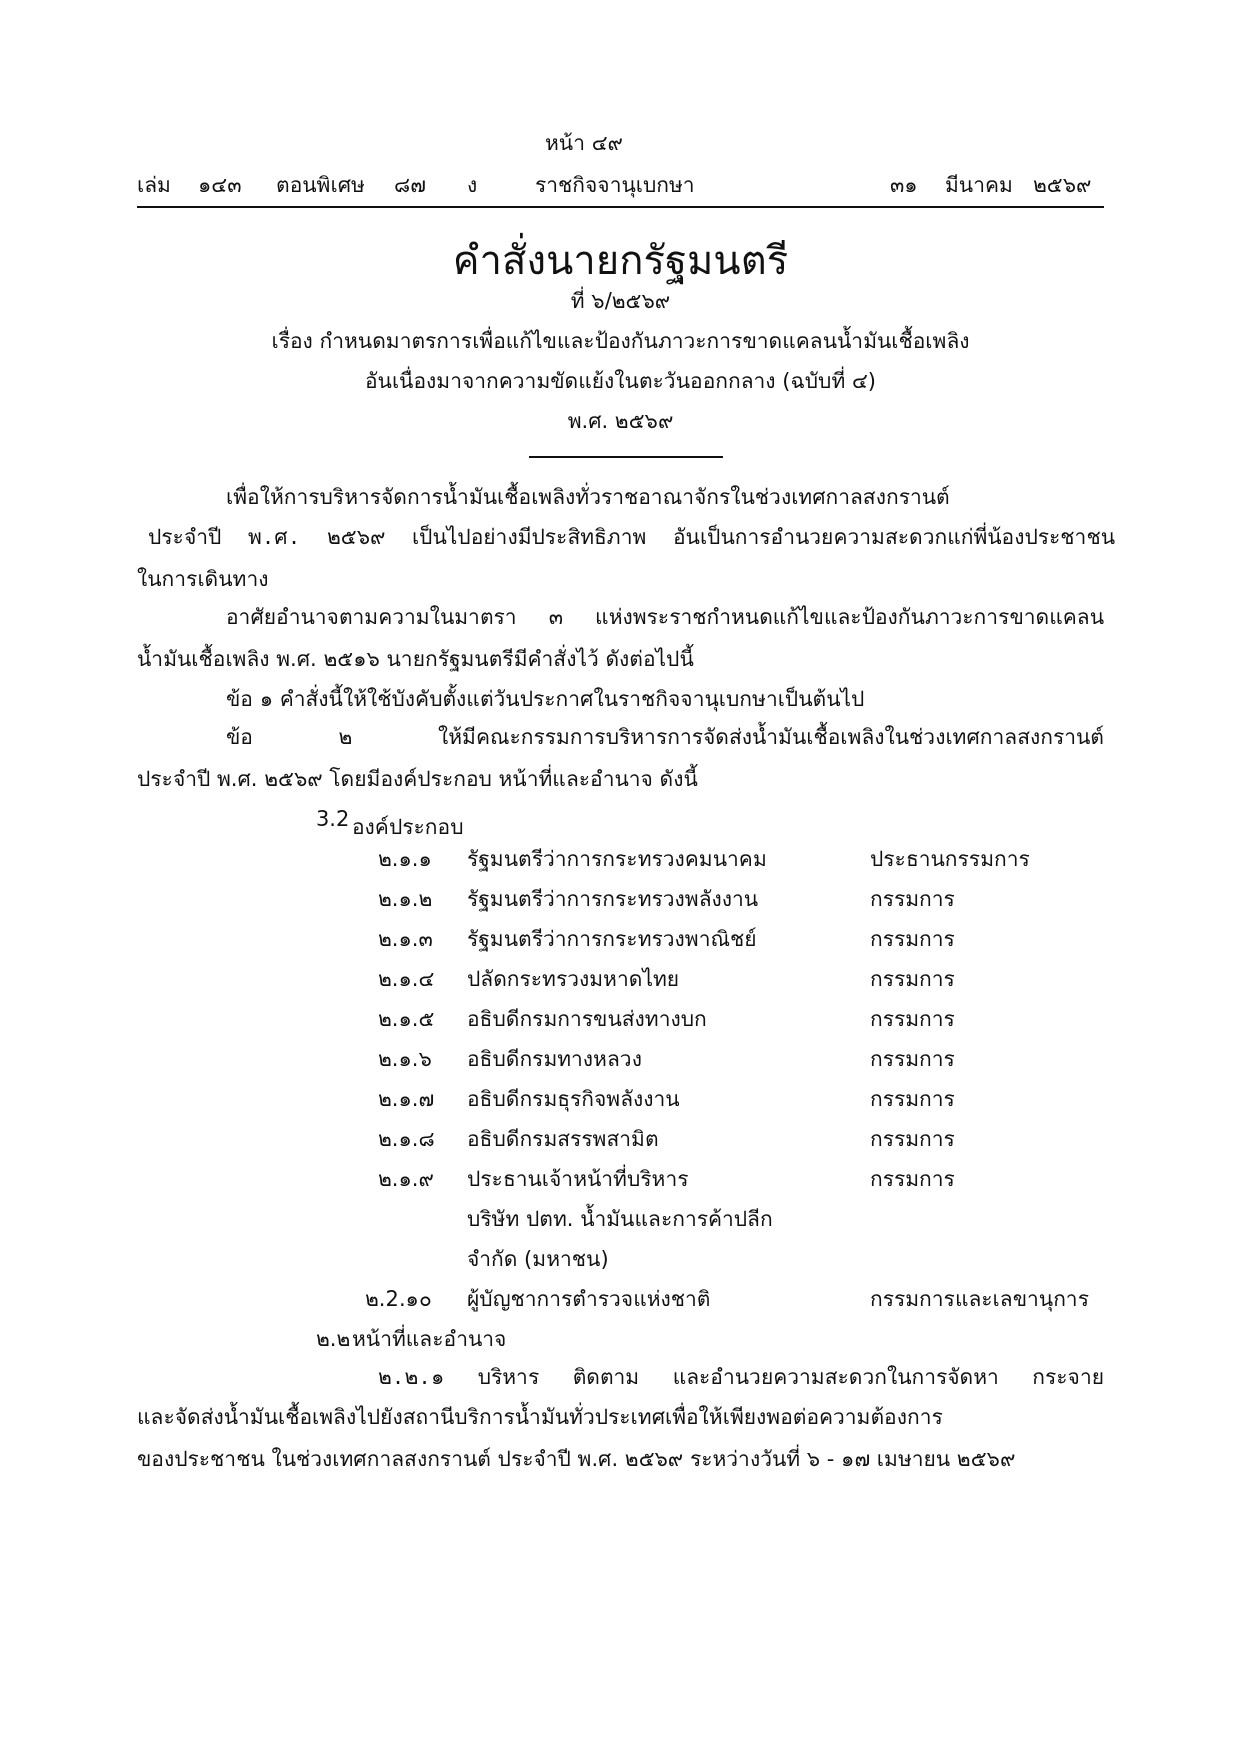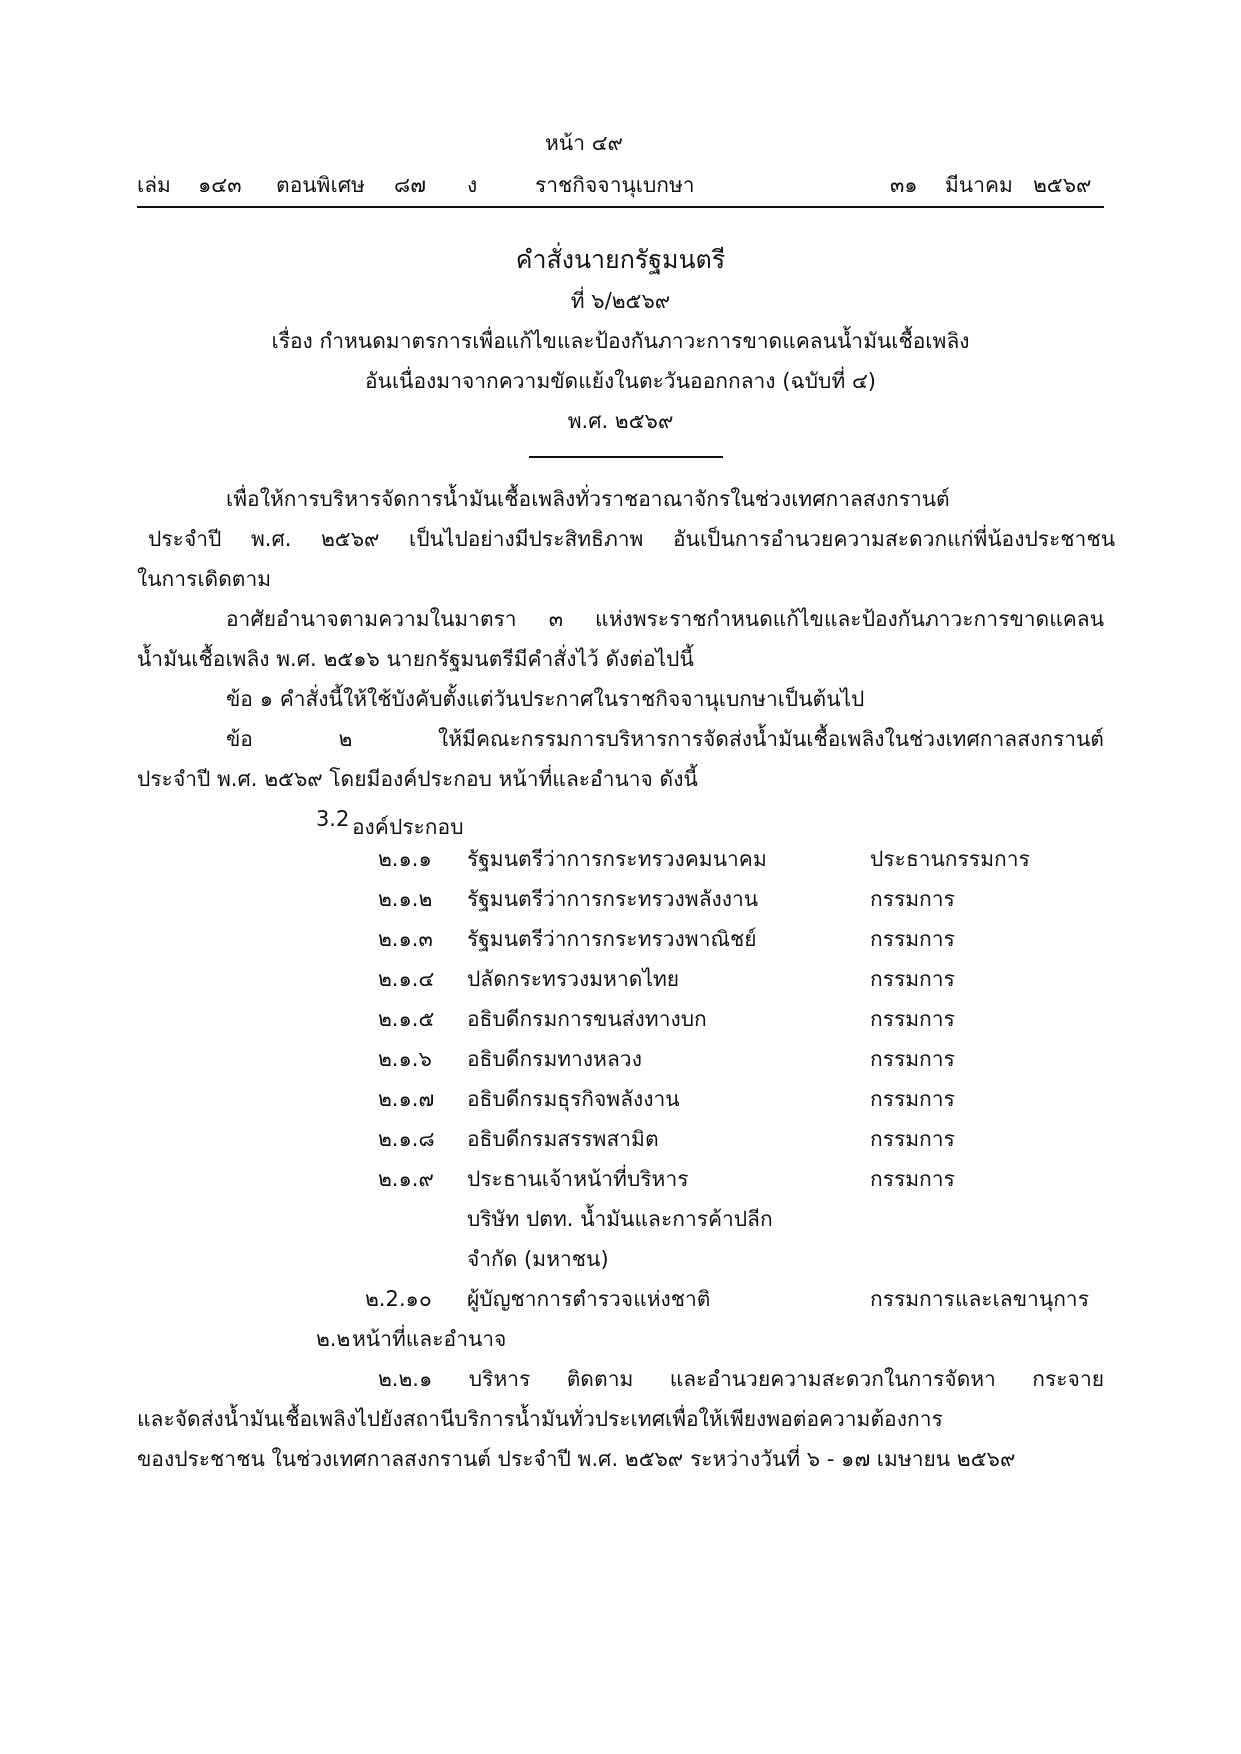--- a/index.html
+++ b/index.html
@@ -6,24 +6,24 @@
   body {
     width: 1241px; height: 1754px; position: relative; overflow: hidden;
     font-family: "DejaVu Sans", "Liberation Sans", sans-serif;
     color: #111111;
   }
   .abs { position: absolute; white-space: nowrap; }
   .t { font-size: 21px; line-height: 30px; }
   .page-no { left: 0; width: 1168px; top: 128px; text-align: center; }
   .hdr { top: 170px; }
   .rule { position: absolute; left: 137px; width: 967px; top: 206px; height: 2px; background: #111; }
-  .title { left: 0; width: 1241px; top: 238px; text-align: center; font-size: 25px; line-height: 44px; }
+  .title { left: 0; width: 1241px; top: 238px; text-align: center; font-size: 40px; line-height: 44px; }
   .center { left: 0; width: 1241px; text-align: center; }
   .divider { position: absolute; left: 529px; width: 194px; top: 456px; height: 2px; background: #111; }
-  .just { text-align: justify; text-align-last: justify; }
+  .just { text-align: justify; text-align-last: justify; font-family: Liberation Mono, monospace; }
 </style>
 </head>
 <body>
 
 <div class="abs t page-no">หน้า ๔๙</div>
 
 <div class="abs t hdr" style="left:137px">เล่ม</div>
 <div class="abs t hdr" style="left:198px">๑๔๓</div>
 <div class="abs t hdr" style="left:276px">ตอนพิเศษ</div>
 <div class="abs t hdr" style="left:394px">๘๗</div>
@@ -36,21 +36,21 @@
 
 <div class="abs title">คำสั่งนายกรัฐมนตรี</div>
 <div class="abs t center" style="top:286px">ที่ ๖/๒๕๖๙</div>
 <div class="abs t center" style="top:326px">เรื่อง  กำหนดมาตรการเพื่อแก้ไขและป้องกันภาวะการขาดแคลนน้ำมันเชื้อเพลิง</div>
 <div class="abs t center" style="top:366px">อันเนื่องมาจากความขัดแย้งในตะวันออกกลาง  (ฉบับที่  ๔)</div>
 <div class="abs t center" style="top:406px">พ.ศ.  ๒๕๖๙</div>
 <div class="divider"></div>
 
 <div class="abs t just" style="left:226px;width:878px;top:484px">เพื่อให้การบริหารจัดการน้ำมันเชื้อเพลิงทั่วราชอาณาจักรในช่วงเทศกาลสงกรานต์</div>
 <div class="abs t just" style="left:148px;width:967px;top:524px">ประจำปี พ.ศ. ๒๕๖๙ เป็นไปอย่างมีประสิทธิภาพ  อันเป็นการอำนวยความสะดวกแก่พี่น้องประชาชน</div>
-<div class="abs t" style="left:137px;top:564px">ในการเดิดตาม</div>
+<div class="abs t" style="left:137px;top:564px">ในการเดินทาง</div>
 
 <div class="abs t just" style="left:226px;width:878px;top:604px">อาศัยอำนาจตามความในมาตรา  ๓  แห่งพระราชกำหนดแก้ไขและป้องกันภาวะการขาดแคลน</div>
 <div class="abs t" style="left:137px;top:644px">น้ำมันเชื้อเพลิง พ.ศ. ๒๕๑๖ นายกรัฐมนตรีมีคำสั่งไว้  ดังต่อไปนี้</div>
 
 <div class="abs t" style="left:226px;top:684px">ข้อ  ๑  คำสั่งนี้ให้ใช้บังคับตั้งแต่วันประกาศในราชกิจจานุเบกษาเป็นต้นไป</div>
 <div class="abs t just" style="left:226px;width:878px;top:724px">ข้อ  ๒  ให้มีคณะกรรมการบริหารการจัดส่งน้ำมันเชื้อเพลิงในช่วงเทศกาลสงกรานต์</div>
 <div class="abs t" style="left:137px;top:764px">ประจำปี พ.ศ. ๒๕๖๙ โดยมีองค์ประกอบ  หน้าที่และอำนาจ  ดังนี้</div>
 
 <div class="abs t" style="left:316px;top:804px">3.2</div>
 <div class="abs t" style="left:352px;top:812px">องค์ประกอบ</div>

